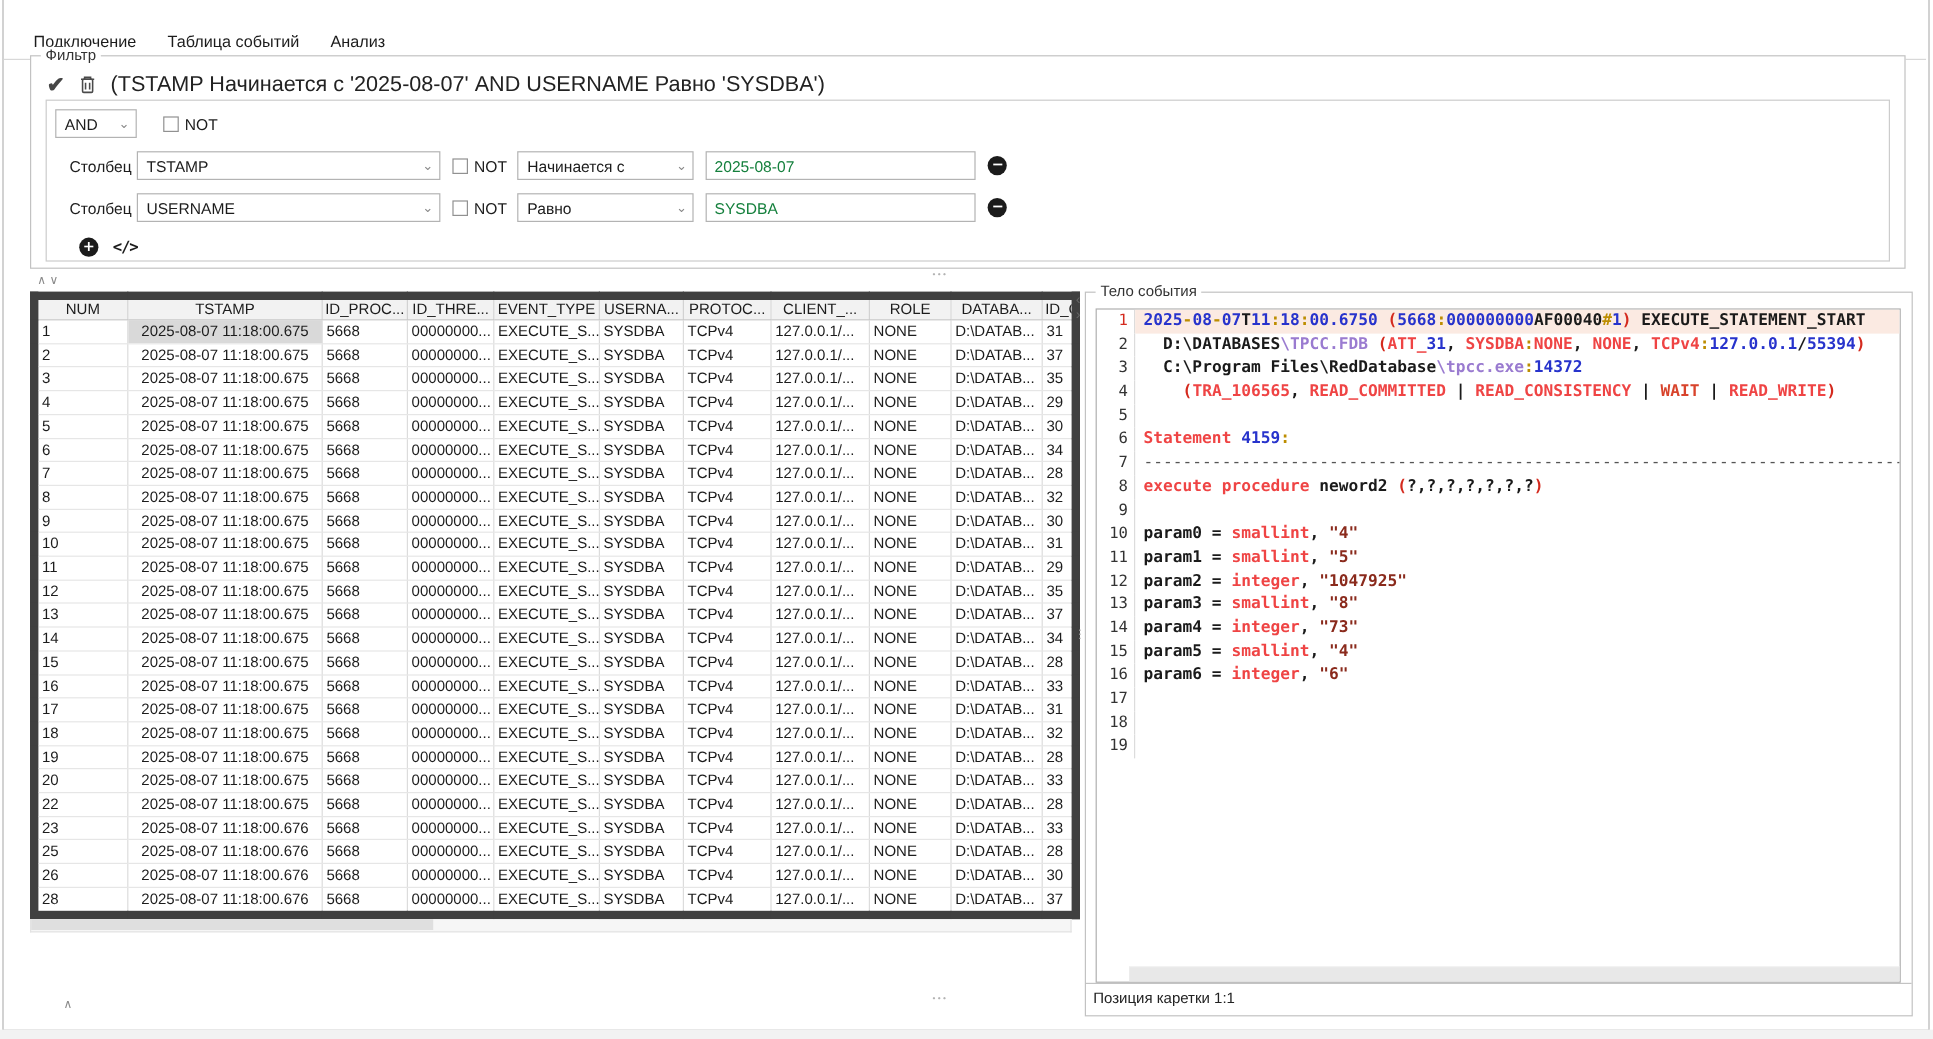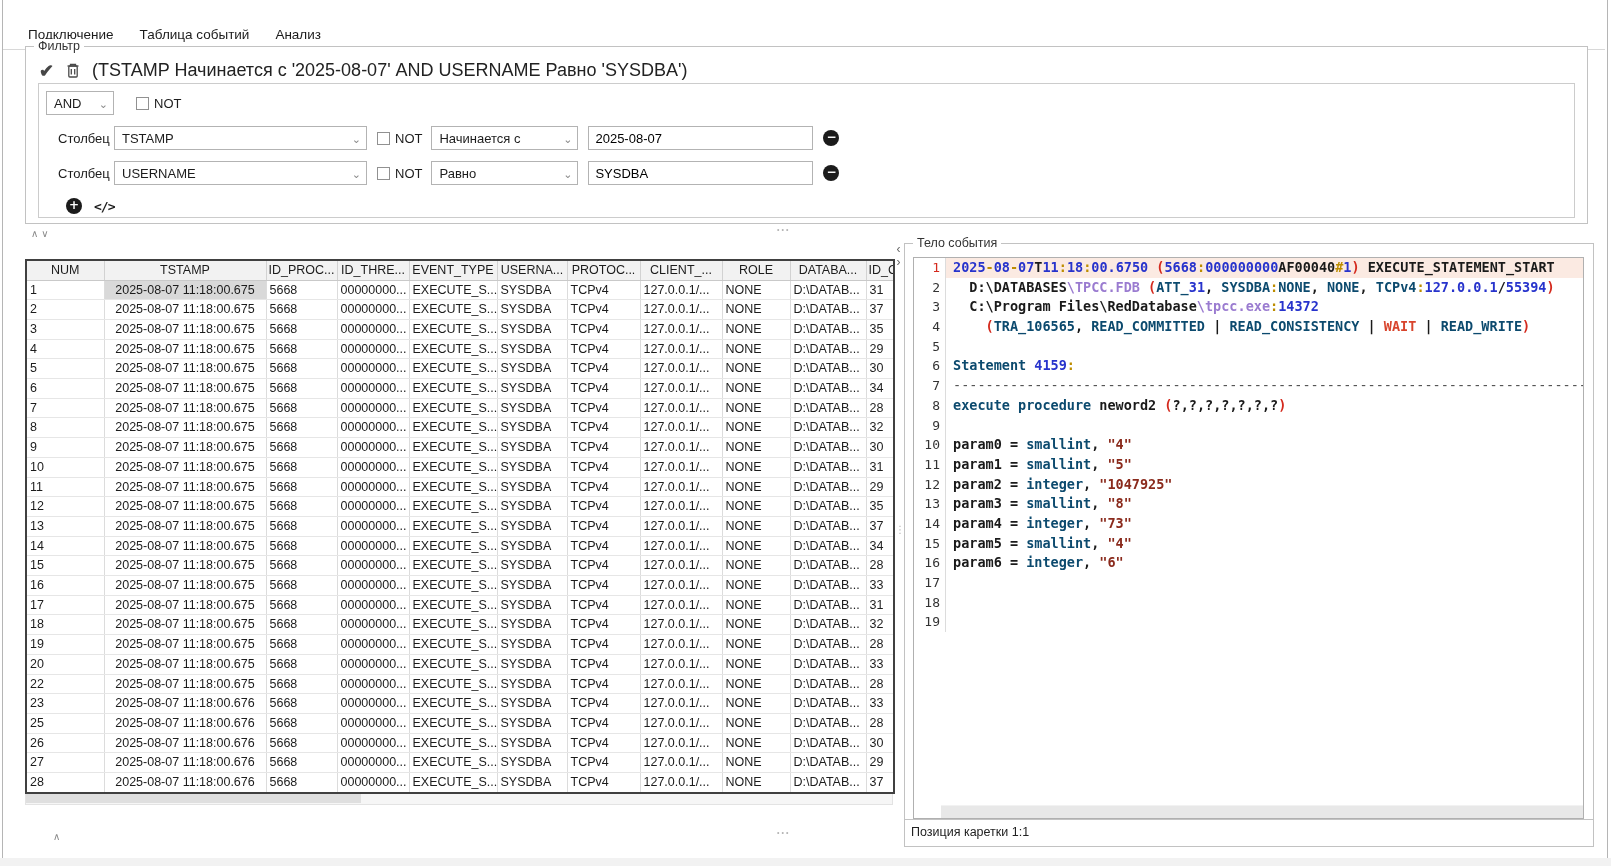--- a/index.html
+++ b/index.html
@@ -25,54 +25,54 @@
   .btn-row{display:flex;align-items:center;gap:12px;margin:13px 0 0 27px;}
   .fld-label{font-size:13px;margin-right:6px;width:50px;}
   .sel-box{position:relative;height:24px;border:1px solid #b3b3b3;background:#fff;font-size:13px;line-height:23px;padding:0 20px 0 7px;box-sizing:border-box;}
   .sel-box .chev{position:absolute;right:5px;top:1px;color:#888;font-size:11px;line-height:22px;}
   .sel-and{width:68px;}
   .sel-col{width:253px;}
   .sel-op{width:147px;margin-right:10px;}
   .cbwrap{display:flex;align-items:center;gap:5px;margin:0 9px 0 10px;}
   .cb{width:13px;height:13px;border:1px solid #919191;background:#fff;box-sizing:border-box;}
   .cb-label{font-size:13px;}
-  .txt{height:24px;width:225px;border:1px solid #b3b3b3;font:13px "Liberation Sans",sans-serif;padding:0 6px;box-sizing:border-box;margin-right:10px;color:#000000;}
+  .txt{height:24px;width:225px;border:1px solid #b3b3b3;font:13px "Liberation Sans",sans-serif;padding:0 6px;box-sizing:border-box;margin-right:10px;color:#15803d;}
   .circle{width:16px;height:16px;border-radius:50%;background:#1b1b1b;color:#fff;font:bold 12px/15px "DejaVu Sans",sans-serif;text-align:center;flex:0 0 16px;}
   .code-btn{font:bold 13px "DejaVu Sans Mono",monospace;color:#1b1b1b;letter-spacing:-1px;}
 
   
   .top-splitter{position:absolute;left:25px;top:228px;width:868px;height:14px;}
   .arrows{position:absolute;left:6px;top:0;color:#8a8a8a;font-size:10px;letter-spacing:3px;}
   .dots-h{position:absolute;left:752px;top:-2px;color:#b3b3b3;font-size:7px;letter-spacing:2px;}
   .footer-row{position:absolute;left:25px;top:831px;width:868px;height:16px;}
   .vsplit{position:absolute;left:893px;top:243px;width:11px;height:600px;}
   .vsplit .chevs{position:absolute;top:0;left:0;color:#666;font-size:12px;line-height:13px;text-align:center;width:11px;}
   .vsplit .dots-v{position:absolute;top:284px;left:2px;color:#b3b3b3;font-size:10px;line-height:5px;}
 
   
   #grid-area{position:absolute;left:25px;top:243px;width:868px;}
-  table.grid{border-collapse:collapse;table-layout:fixed;width:868px;font-size:12.5px;background:#fff;border:2px solid #404040;margin-top:16px;}
+  table.grid{border-collapse:collapse;table-layout:fixed;width:868px;font-size:12.5px;background:#fff;border:7px solid #404040;}
   table.grid th{height:20px;background:#f2f2f2;font-weight:normal;text-align:center;border-right:1px solid #d2d2d2;border-bottom:1px solid #c9c9c9;overflow:hidden;white-space:nowrap;padding:0 2px;box-sizing:border-box;}
   table.grid td{height:18.7px;line-height:18.7px;border-right:1px solid #dcdcdc;border-bottom:1px solid #e6e6e6;overflow:hidden;white-space:nowrap;padding:0 3px;box-sizing:border-box;}
   td.colc{text-align:center;}
   td.sel{background:#d9d9d9;}
   .col0{width:78px}.col1{width:162px}.col2{width:71px}.col3{width:72px}.col4{width:88px}.col5{width:70px}.col6{width:73px}.col7{width:82px}.col8{width:68px}.col9{width:76px}.col10{width:28px}
   .hscroll-grid{position:relative;width:868px;height:11px;background:#f6f6f6;border:1px solid #e3e3e3;border-top:none;box-sizing:border-box;}
   .hscroll-grid .thumb{position:absolute;left:0;top:0;height:9px;width:335px;background:#dfdfdf;}
 
   
   #right-panel{left:904px;top:243px;width:688px;height:602px;}
   .editor{position:absolute;left:8px;top:13px;right:9px;bottom:27px;border:1px solid #b0b0b0;background:#fff;overflow:hidden;}
   .lines{position:absolute;left:0;top:0;right:0;bottom:12px;overflow:hidden;}
   .cl{display:flex;height:19.7px;font:bold 13.5px "DejaVu Sans Mono",monospace;}
   .cl .gut{flex:0 0 26px;text-align:right;padding-right:5px;color:#333;font-weight:normal;border-right:1px solid #dcdcdc;font-size:13px;line-height:19.7px;}
   .cl .ct{flex:1;padding-left:7px;white-space:pre;line-height:19.7px;overflow:hidden;}
   .cl.hl .ct{background:#fbeae2;}
   .cl.hl .gut{color:#d42a1e;}
-  .c-t{color:#1a1a1a}.c-b{color:#2733cc}.c-o{color:#bd8d00}.c-r{color:#d42a1e}.c-k{color:#0c4a6e}.c-s{color:#8a2a1c}.c-p{color:#9a7bd0}.c-w{color:#d8442c}.c-d{color:#555;font-weight:normal;}
+  .c-t{color:#1a1a1a}.c-b{color:#2733cc}.c-o{color:#bd8d00}.c-r{color:#d42a1e}.c-k{color:#ef4444}.c-s{color:#8a2a1c}.c-p{color:#9a7bd0}.c-w{color:#d8442c}.c-d{color:#555;font-weight:normal;}
   .hscroll-editor{position:absolute;left:27px;right:0;bottom:0;height:12px;background:#e8e8e8;border-top:1px solid #f2f2f2;}
   .statusbar{position:absolute;left:0;right:0;bottom:0;height:26px;border-top:1px solid #c3c3c3;font-size:12.5px;line-height:25px;padding-left:6px;color:#222;}
 </style>
 </head>
 <body>
 
 <div id="app">
   <div class="frame"></div>
   <div class="bottom-strip"></div>
 
@@ -484,33 +484,20 @@
             <td class="col3">00000000...</td>
             <td class="col4">EXECUTE_S...</td>
             <td class="col5">SYSDBA</td>
             <td class="col6">TCPv4</td>
             <td class="col7">127.0.0.1/...</td>
             <td class="col8">NONE</td>
             <td class="col9">D:\DATAB...</td>
             <td class="col10">30</td>
           </tr>
           <tr>
-            <td class="col0">27</td>
-            <td class="col1 colc">2025-08-07 11:18:00.676</td>
-            <td class="col2">5668</td>
-            <td class="col3">00000000...</td>
-            <td class="col4">EXECUTE_S...</td>
-            <td class="col5">SYSDBA</td>
-            <td class="col6">TCPv4</td>
-            <td class="col7">127.0.0.1/...</td>
-            <td class="col8">NONE</td>
-            <td class="col9">D:\DATAB...</td>
-            <td class="col10">29</td>
-          </tr>
-          <tr>
             <td class="col0">28</td>
             <td class="col1 colc">2025-08-07 11:18:00.676</td>
             <td class="col2">5668</td>
             <td class="col3">00000000...</td>
             <td class="col4">EXECUTE_S...</td>
             <td class="col5">SYSDBA</td>
             <td class="col6">TCPv4</td>
             <td class="col7">127.0.0.1/...</td>
             <td class="col8">NONE</td>
             <td class="col9">D:\DATAB...</td>

